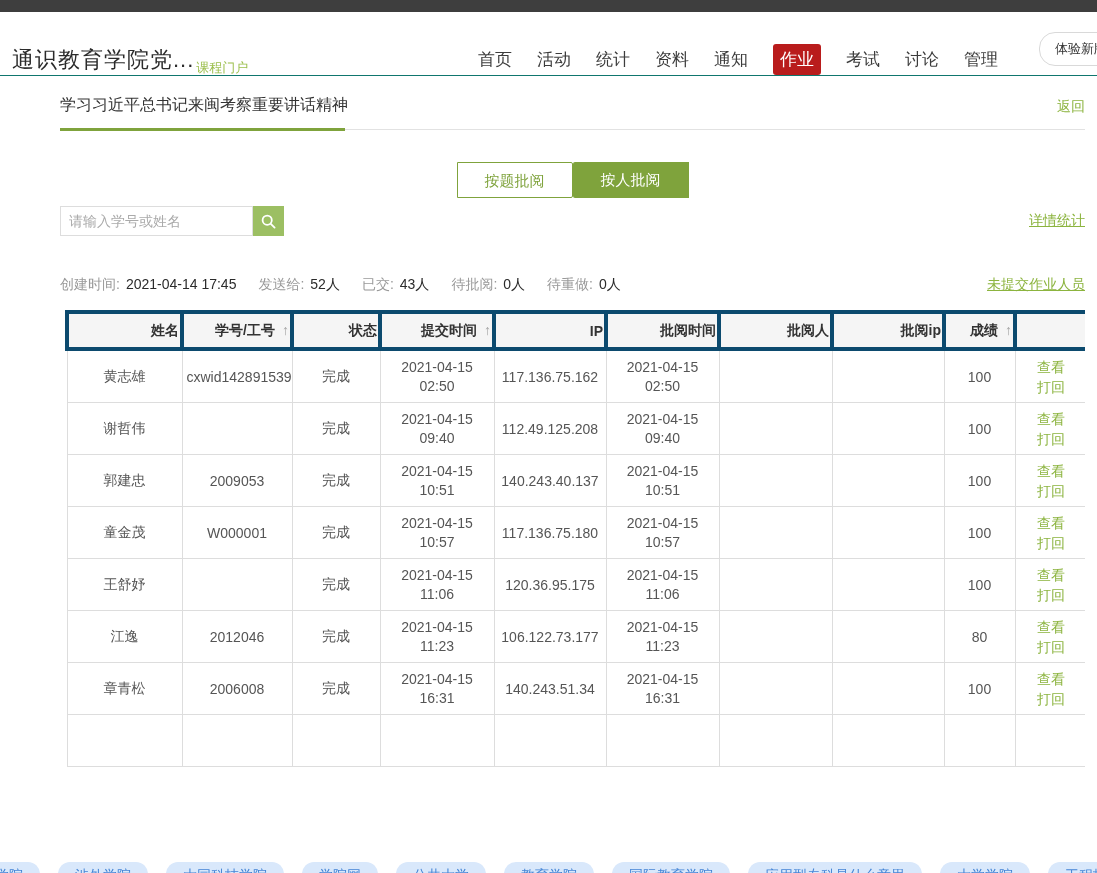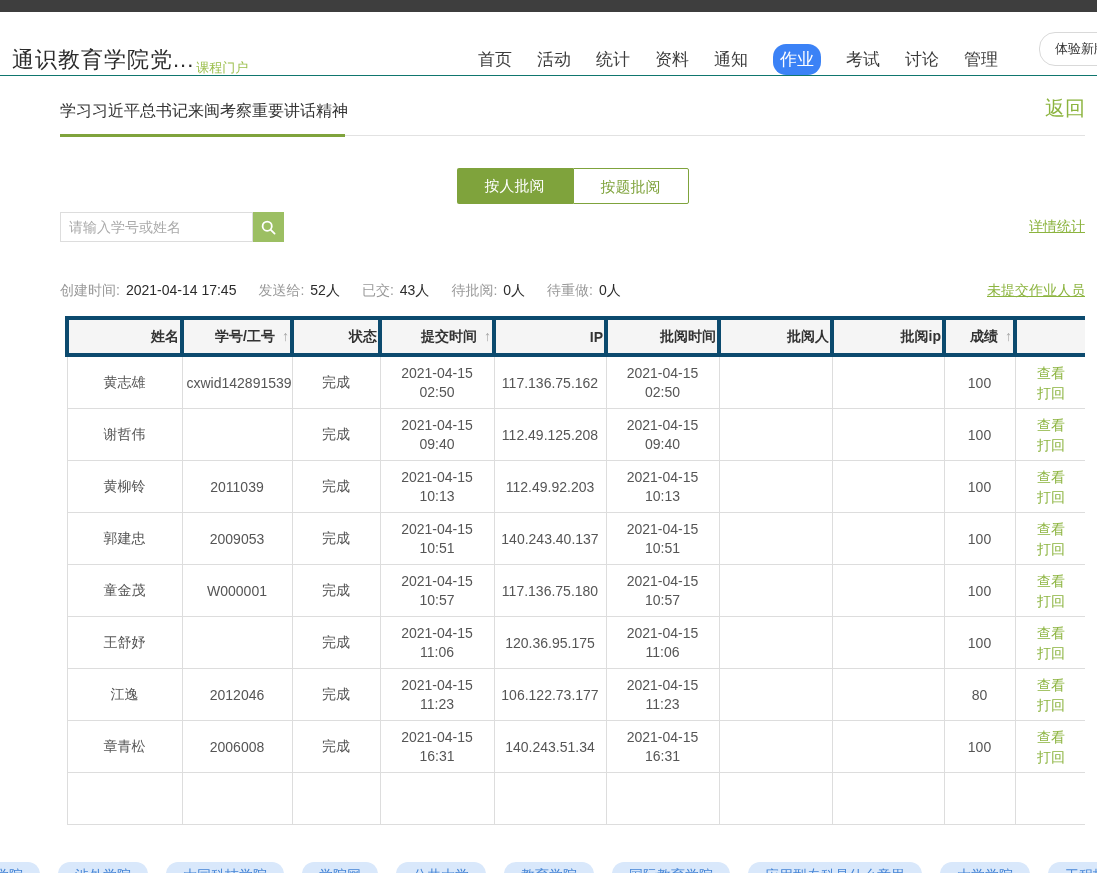--- a/index.html
+++ b/index.html
@@ -11,30 +11,30 @@
   
   .topbar{height:12px;background:#3e3e3e;}
   
   .appbar{height:63px;border-bottom:1px solid #0f766e;display:flex;align-items:flex-end;
           padding-left:12px;position:relative;background:#fff;}
   .app-title{font-size:22px;color:#2b2b2b;letter-spacing:1px;}
   .portal{font-size:13px;color:#9cbf4e;margin-left:2px;position:relative;top:2px;}
   .nav{display:flex;align-items:center;gap:25px;margin-left:auto;margin-right:99px;
        font-size:17px;color:#3c3c3c;}
   .nav-item{cursor:pointer;}
-  .nav-item.active{background:#3b82f6;color:#fff;padding:4px 7px;border-radius:13px;}
+  .nav-item.active{background:#b91c1c;color:#fff;padding:4px 7px;border-radius:3px;}
   .newver{position:absolute;right:-26px;top:20px;border:1px solid #d9d9d9;border-radius:16px;
           padding:7px 15px;font-size:13px;color:#333;background:#fff;white-space:nowrap;cursor:pointer;}
   
   .content{margin:0 12px 0 60px;position:relative;}
   .title-row{margin-top:19px;display:flex;justify-content:space-between;align-items:flex-end;
              border-bottom:1px solid #e2e2e2;padding-bottom:13px;position:relative;}
   .page-title{font-size:16px;color:#333;}
   .green-underline{position:absolute;left:0;bottom:-2px;width:285px;height:3px;background:#7fa33c;}
-  .back-link{color:#8cb43f;font-size:20px;cursor:pointer;}
+  .back-link{color:#8cb43f;font-size:14px;cursor:pointer;}
   
   .tabs-row{display:flex;justify-content:center;margin-top:32px;}
   .tab{width:116px;height:36px;line-height:36px;text-align:center;font-size:15px;
        box-sizing:border-box;cursor:pointer;}
   .tab.active{background:#7fa33c;color:#fff;border-radius:2px 0 0 2px;}
   .tab.inactive{border:1px solid #7fa33c;color:#7fa33c;background:#fff;border-radius:0 2px 2px 0;}
   
   .search-row{display:flex;align-items:center;margin-top:8px;}
   .search-input{width:193px;height:30px;box-sizing:border-box;border:1px solid #ddd;
                 padding:0 8px;font-size:14px;color:#333;outline:none;}
@@ -88,22 +88,22 @@
 
 <div class="content">
 
   <div class="title-row">
     <span class="page-title">学习习近平总书记来闽考察重要讲话精神</span>
     <span class="green-underline"></span>
     <span class="back-link">返回</span>
   </div>
 
   <div class="tabs-row">
+    <div class="tab inactive">按题批阅</div>
     <div class="tab active">按人批阅</div>
-    <div class="tab inactive">按题批阅</div>
   </div>
 
   <div class="search-row">
     <input class="search-input" type="text" placeholder="请输入学号或姓名" style="">
     <button class="search-btn">
       <span style="display:flex;">
         <svg width="17" height="17" viewBox="0 0 17 17">
           <circle cx="7.2" cy="7.2" r="4.6" fill="none" stroke="#ffffff" stroke-width="1.8"></circle>
           <line x1="10.8" y1="10.8" x2="14.6" y2="14.6" stroke="#ffffff" stroke-width="1.8" stroke-linecap="round"></line>
         </svg>
@@ -188,41 +188,20 @@
             </td>
             <td></td>
             <td></td>
             <td>100</td>
             <td>
               <span class="action-link">查看</span>
               <span class="action-link">打回</span>
             </td>
           </tr>
           <tr>
-            <td>黄柳铃</td>
-            <td>2011039</td>
-            <td>完成</td>
-            <td class="time-cell">
-              <div>2021-04-15</div>
-              <div>10:13</div>
-            </td>
-            <td>112.49.92.203</td>
-            <td class="time-cell">
-              <div>2021-04-15</div>
-              <div>10:13</div>
-            </td>
-            <td></td>
-            <td></td>
-            <td>100</td>
-            <td>
-              <span class="action-link">查看</span>
-              <span class="action-link">打回</span>
-            </td>
-          </tr>
-          <tr>
             <td>郭建忠</td>
             <td>2009053</td>
             <td>完成</td>
             <td class="time-cell">
               <div>2021-04-15</div>
               <div>10:51</div>
             </td>
             <td>140.243.40.137</td>
             <td class="time-cell">
               <div>2021-04-15</div>

